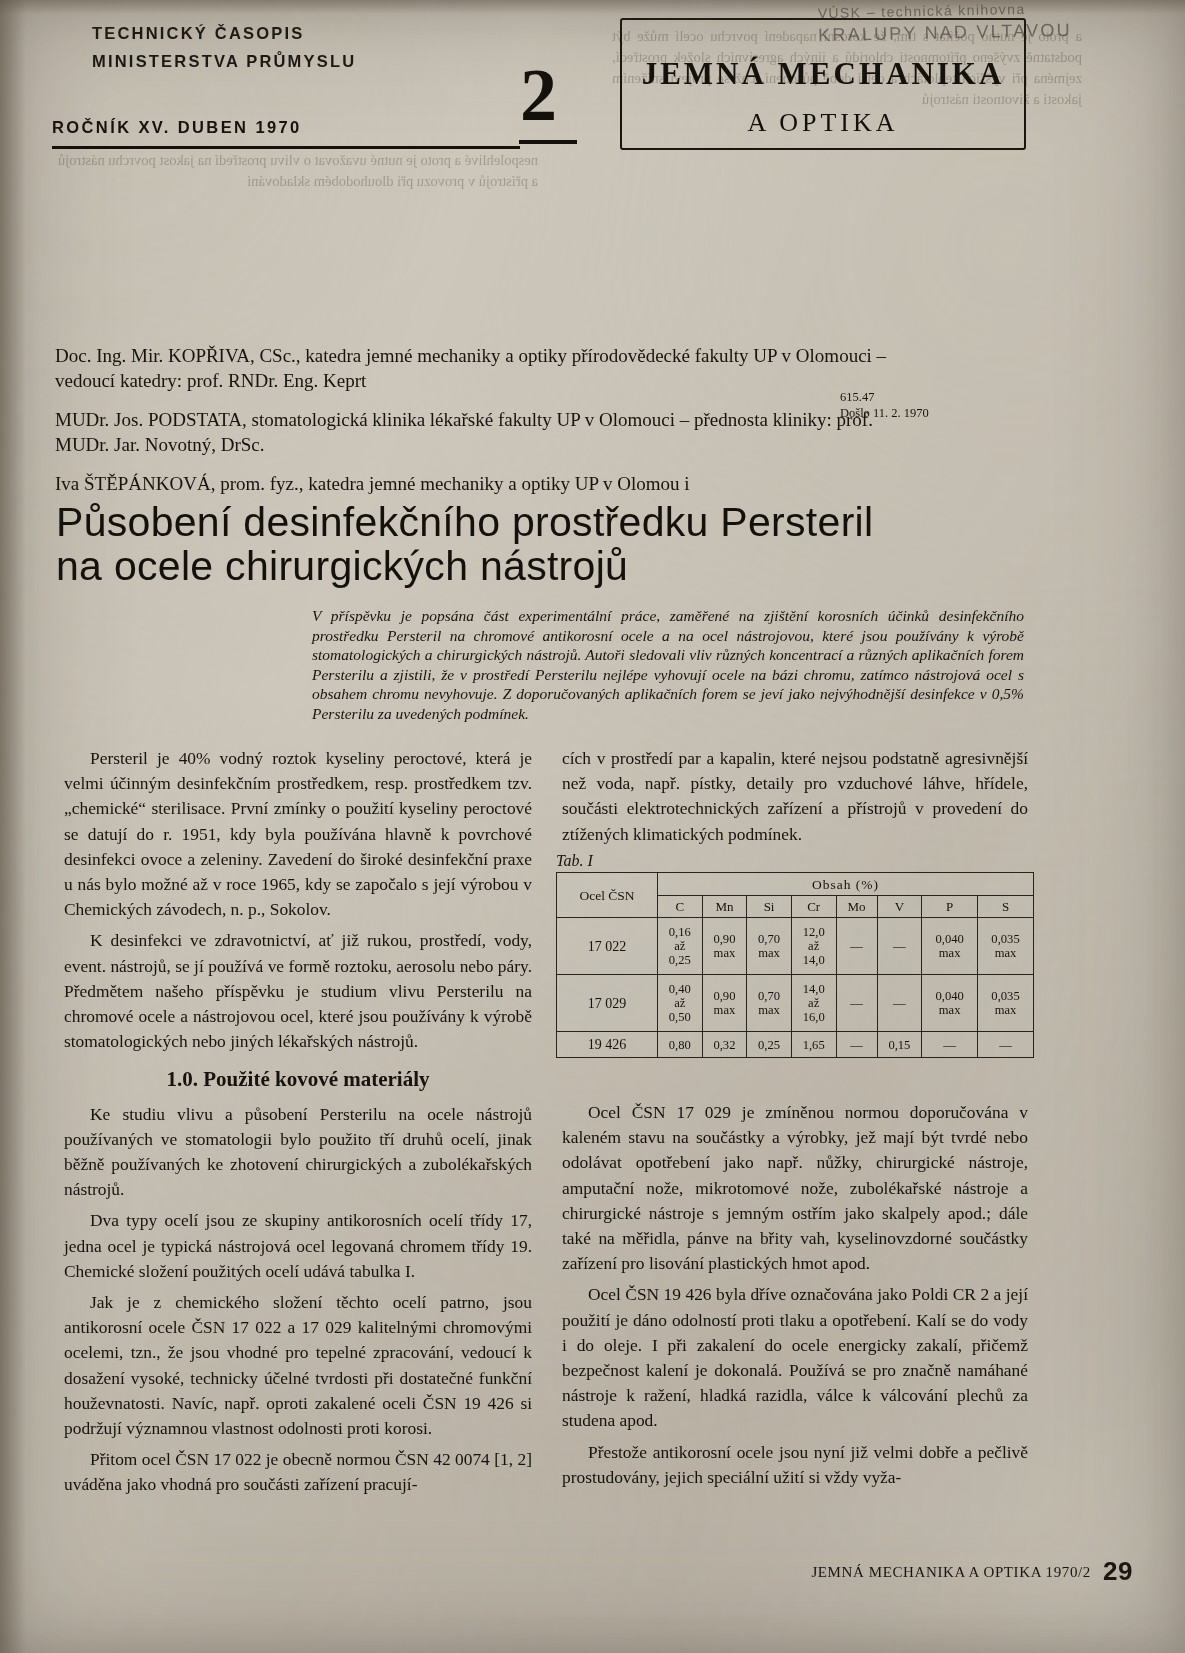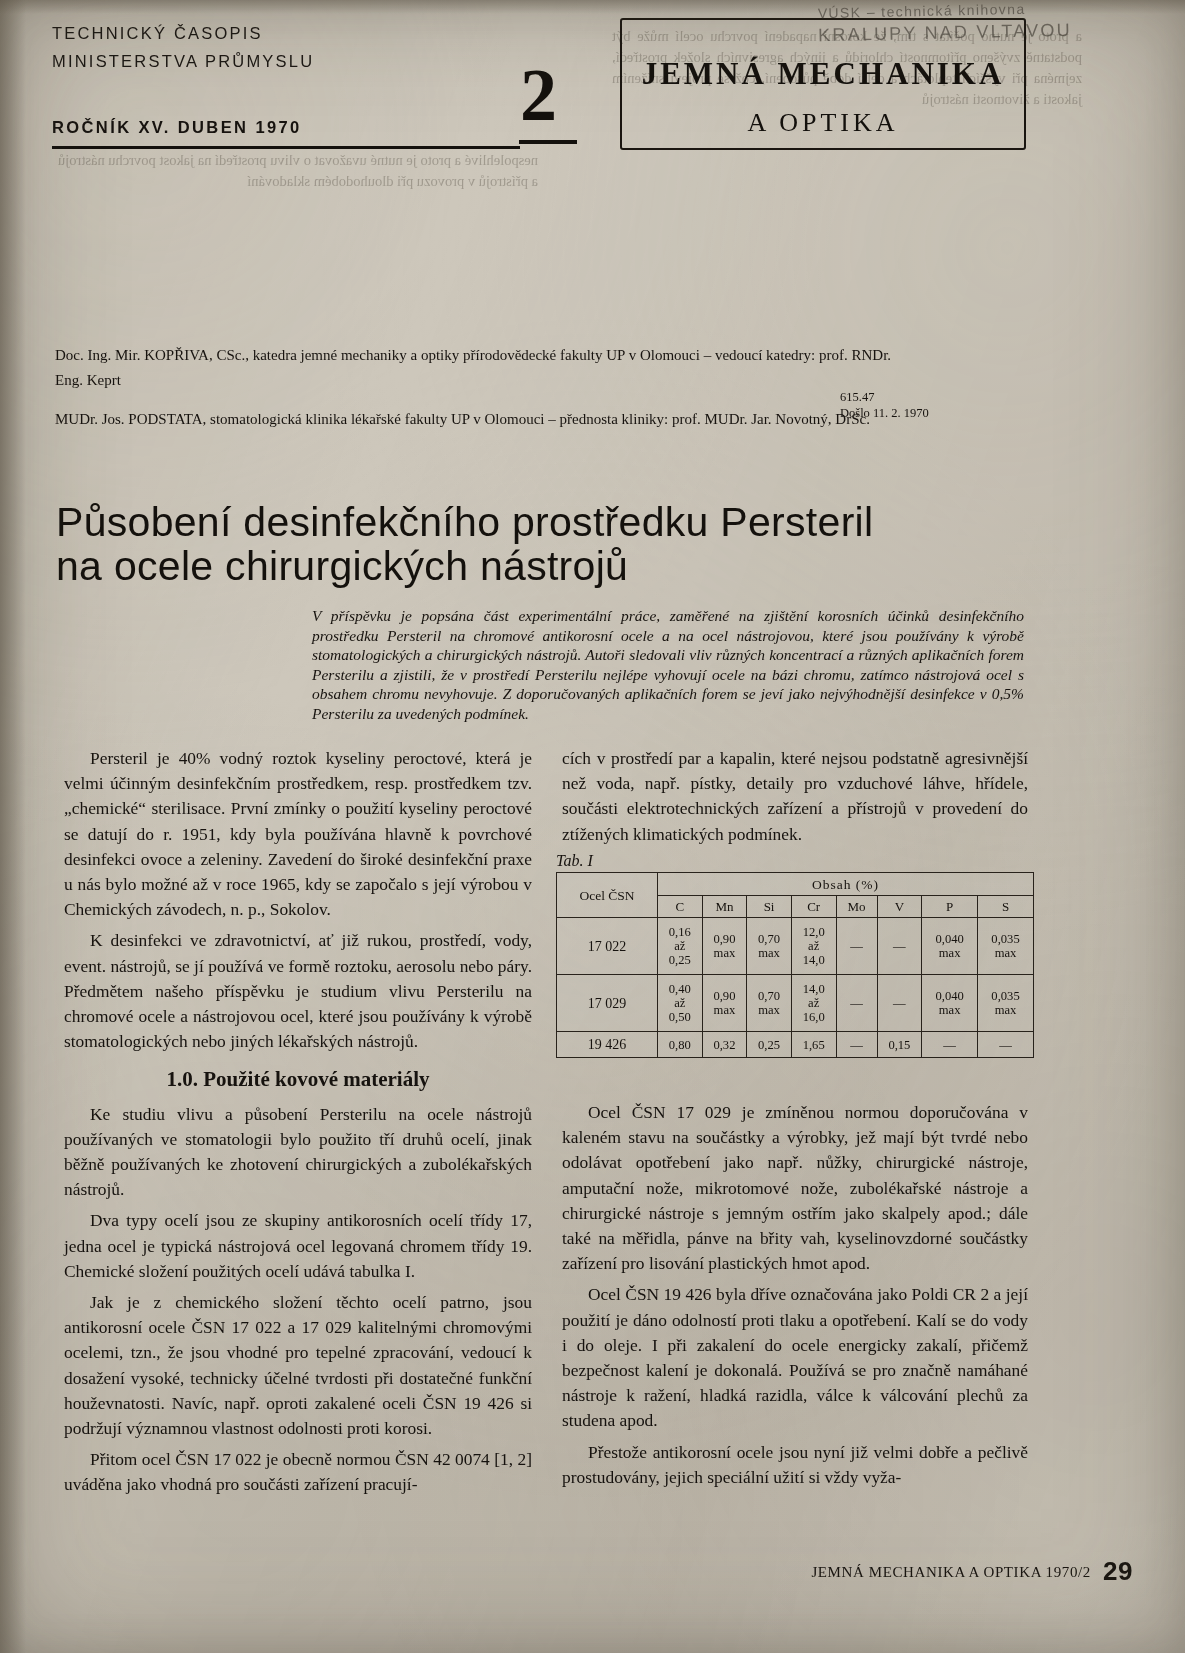--- a/index.html
+++ b/index.html
@@ -65,24 +65,25 @@
   #bleed-left { left: 58px; top: 150px; width: 480px; }
   #bleed-right { left: 612px; top: 26px; width: 470px; }
 
   
   .masthead {
     position: absolute;
     left: 52px; top: 24px; width: 560px;
   }
   .mast-line1, .mast-line2 {
     font-family: "Liberation Sans", sans-serif;
-    font-weight: normal;
+    font-weight: bold;
     letter-spacing: 2.2px;
     font-size: 16.5px;
     color: #1b1713;
+    margin-left: 40px;
   }
   .mast-line2 { margin-top: 9px; }
   .mast-rocnik {
     font-family: "Liberation Sans", sans-serif;
     font-weight: bold;
     letter-spacing: 2.4px;
     font-size: 16.5px;
     margin-top: 47px;
   }
   .mast-rule {
@@ -135,21 +136,21 @@
   }
   .stamp .s1 { font-size: 14px; }
   .stamp .s2 { font-size: 18px; margin-top: 4px; letter-spacing: 2.2px; }
 
   
   .authors {
     position: absolute;
     left: 55px; top: 343px; width: 905px;
   }
   .author-line {
-    font-size: 15px;
+    font-size: 19px;
     line-height: 25px;
     margin-bottom: 14px;
     max-width: 850px;
   }
   .classmark {
     position: absolute;
     right: 0; top: 2px;
     font-size: 12.5px;
     line-height: 16px;
     text-align: left;
@@ -288,20 +289,21 @@
     <div class="s2">KRALUPY NAD VLTAVOU</div>
   </div>
 
   <div class="authors">
     <div class="classmark">
       <div>615.47</div>
       <div>Došlo 11. 2. 1970</div>
     </div>
     <div class="author-line">Doc. Ing. Mir. KOPŘIVA, CSc., katedra jemné mechaniky a optiky přírodovědecké fakulty UP v Olomouci – vedoucí katedry: prof. RNDr. Eng. Keprt</div>
     <div class="author-line">MUDr. Jos. PODSTATA, stomatologická klinika lékařské fakulty UP v Olomouci – přednosta kliniky: prof. MUDr. Jar. Novotný, DrSc.</div>
+    <div class="author-line">Iva ŠTĚPÁNKOVÁ, prom. fyz., katedra jemné mechaniky a optiky UP v Olomou i</div>
   </div>
 
   <div class="article-title">
     <div>Působení desinfekčního prostředku Persteril</div>
     <div>na ocele chirurgických nástrojů</div>
   </div>
 
   <div class="abstract">V příspěvku je popsána část experimentální práce, zaměřené na zjištění korosních účinků desinfekčního prostředku Persteril na chromové antikorosní ocele a na ocel nástrojovou, které jsou používány k výrobě stomatologických a chirurgických nástrojů. Autoři sledovali vliv různých koncentrací a různých aplikačních forem Persterilu a zjistili, že v prostředí Persterilu nejlépe vyhovují ocele na bázi chromu, zatímco nástrojová ocel s obsahem chromu nevyhovuje. Z doporučovaných aplikačních forem se jeví jako nejvýhodnější desinfekce v 0,5% Persterilu za uvedených podmínek.</div>
 
   <div class="col" id="col-left">

